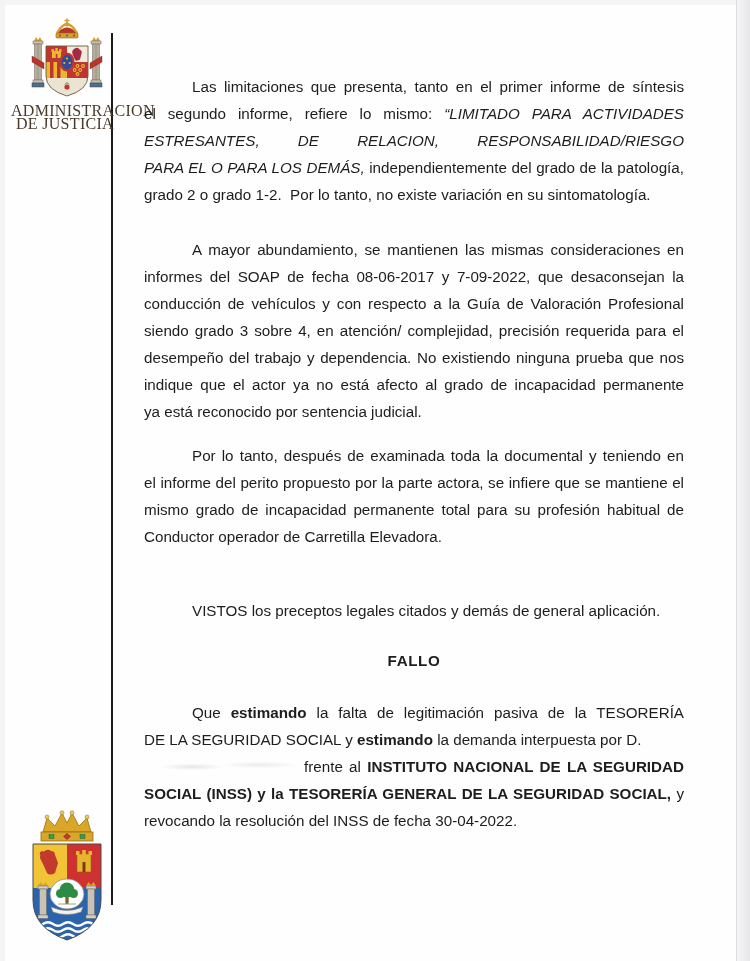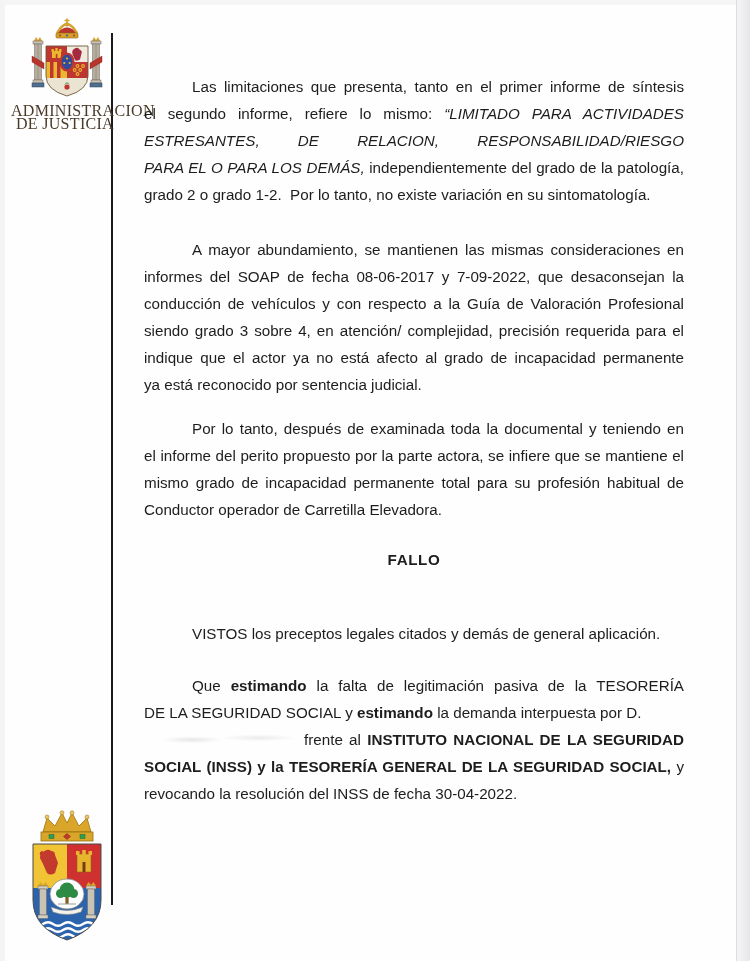--- a/index.html
+++ b/index.html
@@ -133,37 +133,38 @@
       <div class="line"><span class="it">ESTRESANTES, DE RELACION, RESPONSABILIDAD/RIESGO IMPORTANTE</span></div>
       <div class="line"><span class="it">PARA EL O PARA LOS DEMÁS,</span><span> independientemente del grado de la patología,</span></div>
       <div class="line left">grado 2 o grado 1-2.&nbsp; Por lo tanto, no existe variación en su sintomatología.</div>
     </div>
 
     <div class="para m-p2">
       <div class="line indent">A mayor abundamiento, se mantienen las mismas consideraciones en los</div>
       <div class="line">informes del SOAP de fecha 08-06-2017 y 7-09-2022, que desaconsejan la</div>
       <div class="line">conducción de vehículos y con respecto a la Guía de Valoración Profesional siguen</div>
       <div class="line">siendo grado 3 sobre 4, en atención/ complejidad, precisión requerida para el</div>
+      <div class="line">desempeño del trabajo y dependencia. No existiendo ninguna prueba que nos</div>
       <div class="line">indique que el actor ya no está afecto al grado de incapacidad permanente total, que</div>
       <div class="line left">ya está reconocido por sentencia judicial.</div>
     </div>
 
     <div class="para m-p3">
       <div class="line indent">Por lo tanto, después de examinada toda la documental y teniendo en cuenta,</div>
       <div class="line">el informe del perito propuesto por la parte actora, se infiere que se mantiene el</div>
       <div class="line">mismo grado de incapacidad permanente total para su profesión habitual de</div>
       <div class="line left">Conductor operador de Carretilla Elevadora.</div>
     </div>
 
+    <div class="para m-vistos">
+      <div class="line left indent">VISTOS los preceptos legales citados y demás de general aplicación.</div>
+    </div>
+
     <div class="para m-fallo">
       <div class="line center fallo">FALLO</div>
-    </div>
-
-    <div class="para m-vistos">
-      <div class="line left indent">VISTOS los preceptos legales citados y demás de general aplicación.</div>
     </div>
 
     <div class="para m-p4">
       <div class="line indent"><span>Que </span><span class="b">estimando</span><span> la falta de legitimación pasiva de la TESORERÍA GENERAL</span></div>
       <div class="line left"><span>DE LA SEGURIDAD SOCIAL y </span><span class="b">estimando</span><span> la demanda interpuesta por D.</span></div>
       <div class="line"><span class="redact"></span><span>frente al </span><span class="b">INSTITUTO NACIONAL DE LA SEGURIDAD</span></div>
       <div class="line"><span class="b">SOCIAL (INSS) y la TESORERÍA GENERAL DE LA SEGURIDAD SOCIAL,</span><span> y</span></div>
       <div class="line left">revocando la resolución del INSS de fecha 30-04-2022.</div>
     </div>
 

